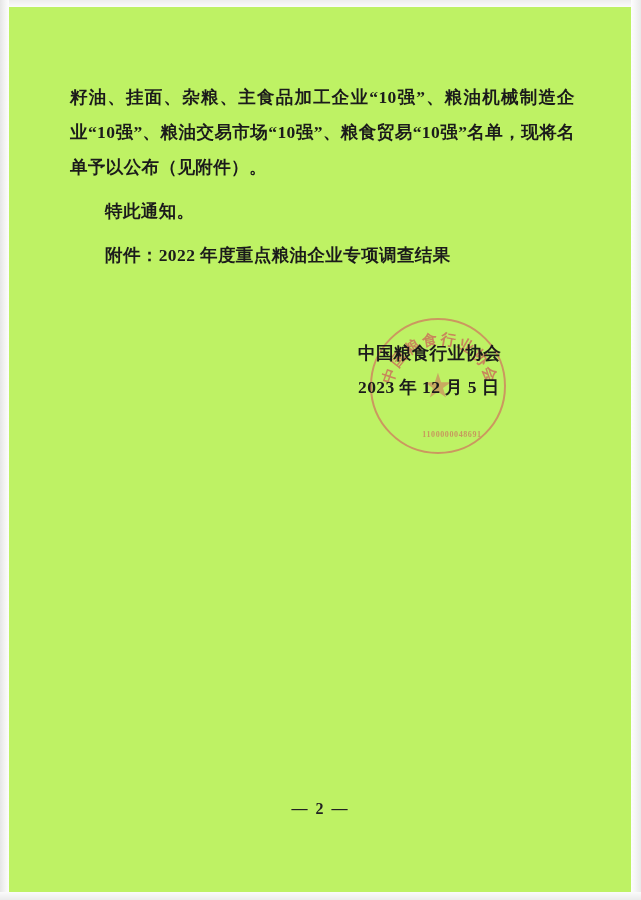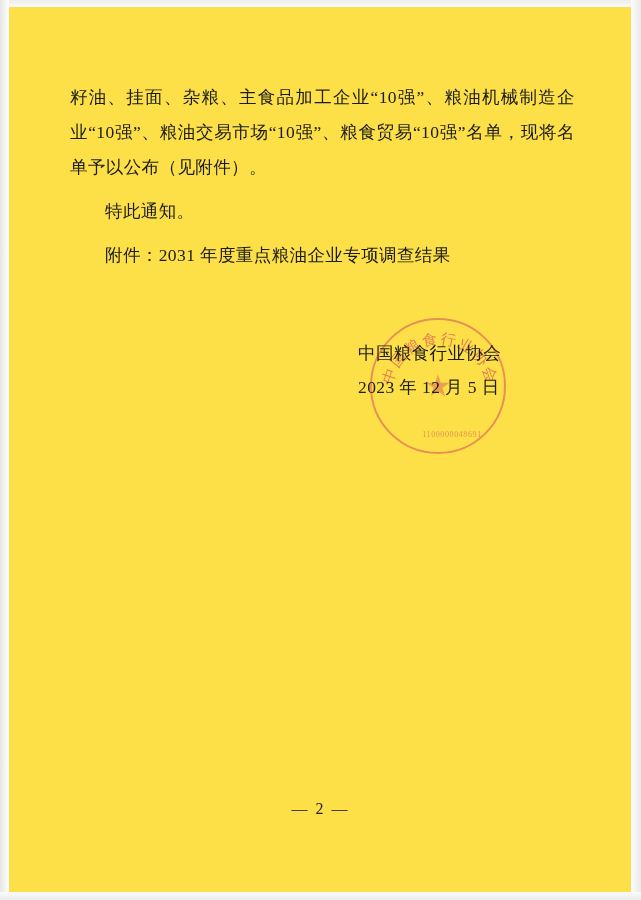--- a/index.html
+++ b/index.html
@@ -7,22 +7,23 @@
     padding: 0;
     background: #ffffff;
   }
   body {
     font-family: "Liberation Serif", "DejaVu Serif", serif;
   }
   .page {
     position: relative;
     width: 641px;
     height: 900px;
-    background: #fde047;
+    background: #bef264;
     overflow: hidden;
+    font-weight: bold;
   }
   .paper-edge-left {
     position: absolute;
     left: 0; top: 0;
     width: 9px; height: 900px;
     background: linear-gradient(to right, #e6e6e6 0%, #f5f5f5 60%, #fdfdfd 100%);
   }
   .paper-edge-right {
     position: absolute;
     right: 0; top: 0;
@@ -145,21 +146,21 @@
 <div class="page">
 
   <div class="paper-edge-top"></div>
   <div class="paper-edge-left"></div>
   <div class="paper-edge-right"></div>
   <div class="paper-edge-bottom"></div>
 
   <div class="body-text">
     <p class="para p-main">籽油、挂面、杂粮、主食品加工企业“10强”、粮油机械制造企业“10强”、粮油交易市场“10强”、粮食贸易“10强”名单，现将名单予以公布（见附件）。</p>
     <p class="para p-notice indent2">特此通知。</p>
-    <p class="para p-attachment">附件：2031 年度重点粮油企业专项调查结果</p>
+    <p class="para p-attachment">附件：2022 年度重点粮油企业专项调查结果</p>
   </div>
 
   <div class="seal">
     <div class="seal-inner">
       <svg class="seal-arc-text" viewBox="0 0 136 136">
         <defs>
           <path id="sealArc" d="M 20,72 A 48,48 0 0 1 116,72"></path>
         </defs>
         <text>
           <textPath href="#sealArc" startOffset="50%" text-anchor="middle">中国粮食行业协会</textPath>

